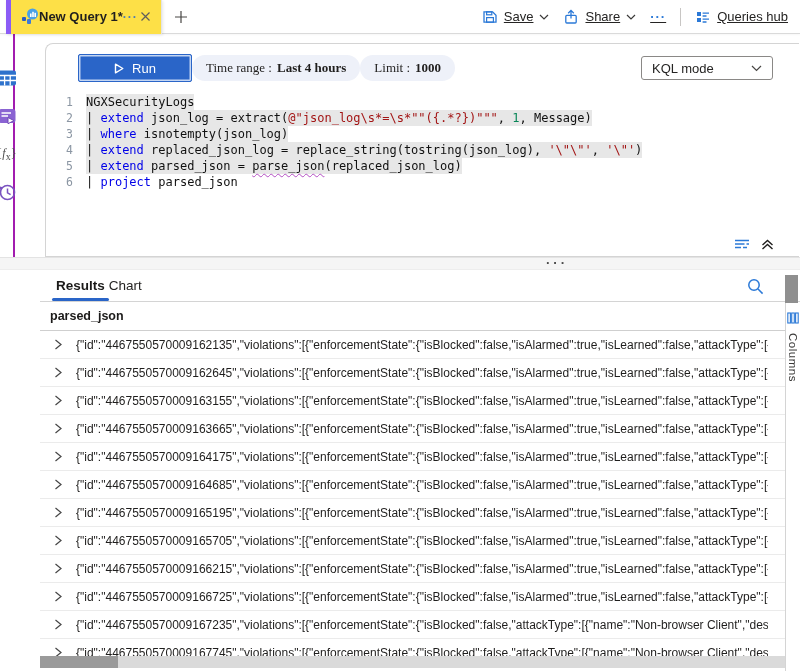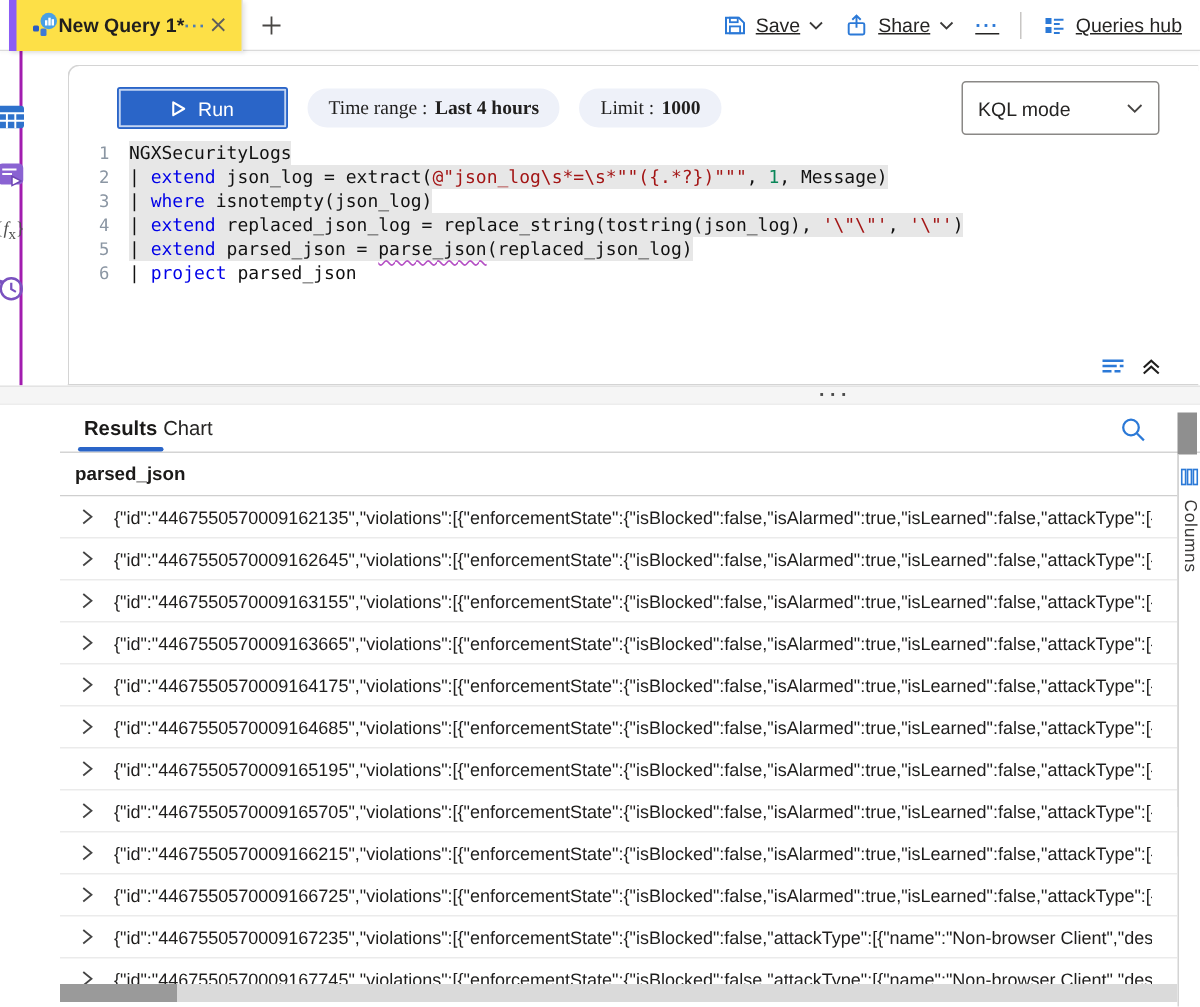--- a/index.html
+++ b/index.html
@@ -22,26 +22,26 @@
   .action{display:flex;align-items:center;gap:6px;cursor:pointer;white-space:nowrap;}
   .vdiv{width:1px;height:18px;background:#c8c6c4;}
   .more-dots{color:var(--icon-blue);font-weight:700;letter-spacing:1px;font-size:13px;cursor:pointer;}
   
   .sidebar{position:absolute;top:34px;left:0;width:15px;height:223px;border-right:2px solid #a21caf;display:flex;flex-direction:column;align-items:center;padding-top:33px;gap:16px;box-sizing:border-box;background:#fff;}
   .side-ic{width:22px;height:22px;display:flex;align-items:center;justify-content:center;cursor:pointer;}
   .fx-icon{font-size:12px;color:#4d4d4d;font-family:"Liberation Serif",serif;white-space:nowrap;}
   .fx-icon i{font-family:"Liberation Serif",serif;}
   
   .panel{position:absolute;left:45px;top:43px;width:754px;height:214px;border:1px solid #d4d4d4;border-right:none;border-radius:8px 0 0 0;background:#fff;box-sizing:border-box;}
-  .qtoolbar{display:flex;align-items:center;gap:13px;padding:10px 26px 0 32px;}
+  .qtoolbar{display:flex;align-items:center;padding:10px 26px 0 32px;}
   .run-btn{width:112px;height:26px;background:var(--accent);border:1px solid var(--accent);box-shadow:inset 0 0 0 1.5px #c3d5f2;border-radius:2px;
            color:#fff;font-size:13px;display:flex;align-items:center;justify-content:center;gap:8px;cursor:pointer;}
   .pill{height:26px;border-radius:13px;background:#eef1f9;display:flex;align-items:center;gap:5px;padding:0 14px;font-size:13px;color:#201f1e;cursor:pointer;white-space:nowrap;font-family:Liberation Serif, serif;}
   .pill b{font-weight:700;}
-  .mode-select{margin-left:auto;width:132px;height:36px;border:1px solid #8a8886;border-radius:3px;display:flex;align-items:center;justify-content:space-between;padding:0 10px;font-size:13px;box-sizing:border-box;cursor:pointer;background:#fff;}
+  .mode-select{margin-left:auto;width:132px;height:24px;border:1px solid #8a8886;border-radius:3px;display:flex;align-items:center;justify-content:space-between;padding:0 10px;font-size:13px;box-sizing:border-box;cursor:pointer;background:#fff;}
   
   .code{position:absolute;top:50px;left:0;right:10px;font-family:"DejaVu Sans Mono","Liberation Mono",monospace;font-size:12px;line-height:16px;}
   .code-line{display:flex;white-space:pre;}
   .ln{width:27px;padding-right:13px;text-align:right;color:#8b96a3;font-size:11.5px;flex:none;}
   .code-text{white-space:pre;}
   .code-text.hl{background:#e7e7e7;}
   .tok-p{color:#111;}
   .tok-k{color:var(--kw);}
   .tok-s{color:var(--str);}
   .tok-n{color:var(--num);}

